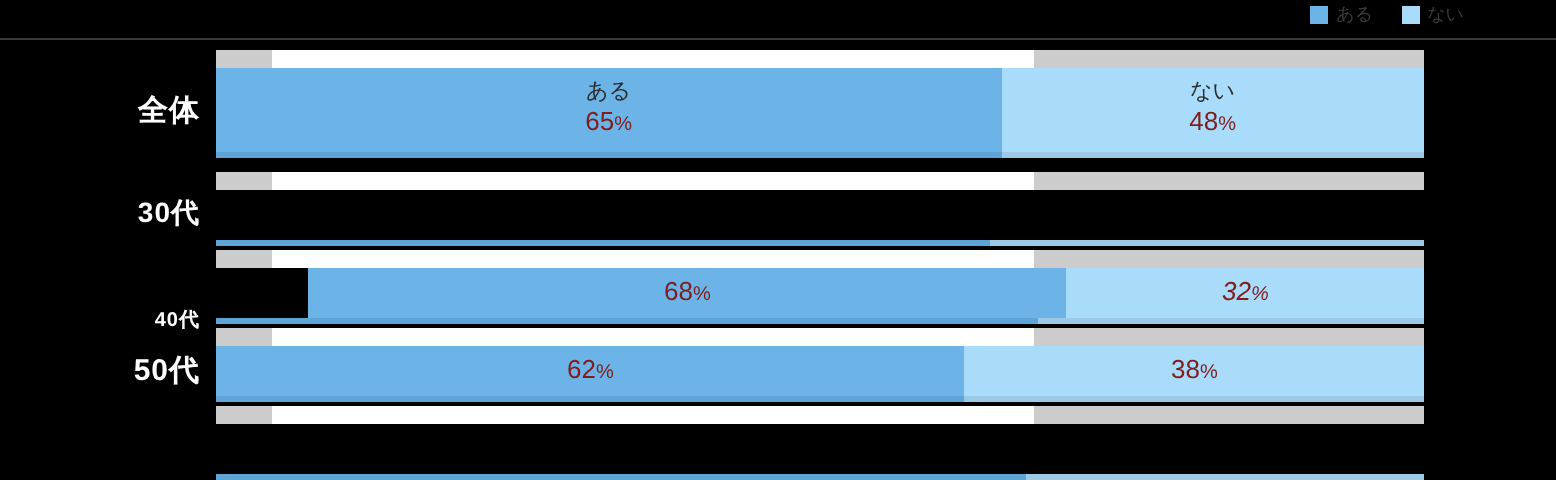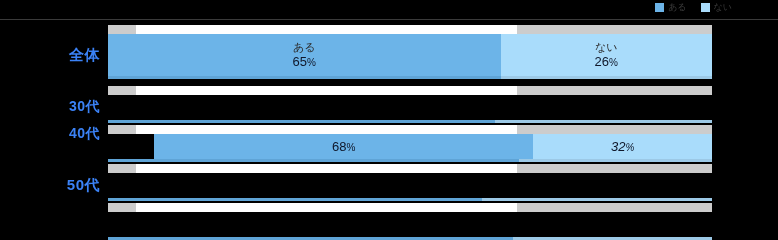--- a/index.html
+++ b/index.html
@@ -72,21 +72,21 @@
     position: absolute;
     left: 0;
     width: 778px;
   }
 
   .row-label {
     position: absolute;
     left: 0;
     width: 100px;
     text-align: right;
-    color: #3b82f6;
+    color: #ffffff;
     font-weight: bold;
     letter-spacing: 0.5px;
   }
 
   
   .track {
     position: absolute;
     left: 108px;
     width: 604px;
     height: 9px;
@@ -120,21 +120,21 @@
   .bar-seg.none { background: #a9dcfb; }
 
   .seg-name {
     font-size: 11px;
     line-height: 13px;
     color: #2b2b2b;
   }
   .seg-value {
     font-size: 13px;
     line-height: 15px;
-    color: #0f172a;
+    color: #7f1d1d;
   }
   .seg-value .unit { font-size: 10px; }
 
   
   .bar-foot {
     position: absolute;
     left: 108px;
     width: 604px;
     height: 3px;
     display: flex;
@@ -154,21 +154,21 @@
   .row.r30        { top: 61px; height: 38px; }
   .row.r30 .track { top: 0px; }
   .row.r30 .bar   { top: 9px;  height: 25px; }
   .row.r30 .bar-foot { top: 34px; }
   .row.r30 .row-label { top: 12px; font-size: 14px; }
 
   .row.r40        { top: 100px; height: 38px; }
   .row.r40 .track { top: 0px; }
   .row.r40 .bar   { top: 9px;  height: 25px; }
   .row.r40 .bar-foot { top: 34px; }
-  .row.r40 .row-label { top: 0; font-size: 14px; }
+  .row.r40 .row-label { top: 28px; font-size: 10px; }
 
   .row.r50        { top: 139px; height: 38px; }
   .row.r50 .track { top: 0px; }
   .row.r50 .bar   { top: 9px;  height: 25px; }
   .row.r50 .bar-foot { top: 34px; }
   .row.r50 .row-label { top: 12px; font-size: 15px; }
 
   .row.r60        { top: 178px; height: 38px; }
   .row.r60 .track { top: 0px; }
   .row.r60 .bar   { top: 9px;  height: 25px; }
@@ -199,21 +199,21 @@
       <div class="track-seg left"></div>
       <div class="track-seg right"></div>
     </div>
     <div class="bar">
       <div class="bar-seg has" style="width: 65%;">
         <span class="seg-name">ある</span>
         <span class="seg-value"><span>65</span><span class="unit">%</span></span>
       </div>
       <div class="bar-seg none" style="width: 35%;">
         <span class="seg-name">ない</span>
-        <span class="seg-value"><span>26</span><span class="unit">%</span></span>
+        <span class="seg-value"><span>48</span><span class="unit">%</span></span>
       </div>
     </div>
     <div class="bar-foot">
       <div class="foot-seg has" style="width: 65%;"></div>
       <div class="foot-seg none" style="width: 35%;"></div>
     </div>
   </div>
 
   <div class="row r30">
     <div class="row-label">30代</div>
@@ -248,20 +248,28 @@
       <div class="foot-seg none" style="width: 32%;"></div>
     </div>
   </div>
 
   <div class="row r50">
     <div class="row-label">50代</div>
     <div class="track">
       <div class="track-seg left"></div>
       <div class="track-seg right"></div>
     </div>
+    <div class="bar">
+      <div class="bar-seg has" style="width: 62%;">
+        <span class="seg-value"><span>62</span><span class="unit">%</span></span>
+      </div>
+      <div class="bar-seg none" style="width: 38%;">
+        <span class="seg-value"><span>38</span><span class="unit">%</span></span>
+      </div>
+    </div>
     <div class="bar-foot">
       <div class="foot-seg has" style="width: 62%;"></div>
       <div class="foot-seg none" style="width: 38%;"></div>
     </div>
   </div>
 
   <div class="row r60">
     <div class="track">
       <div class="track-seg left"></div>
       <div class="track-seg right"></div>

